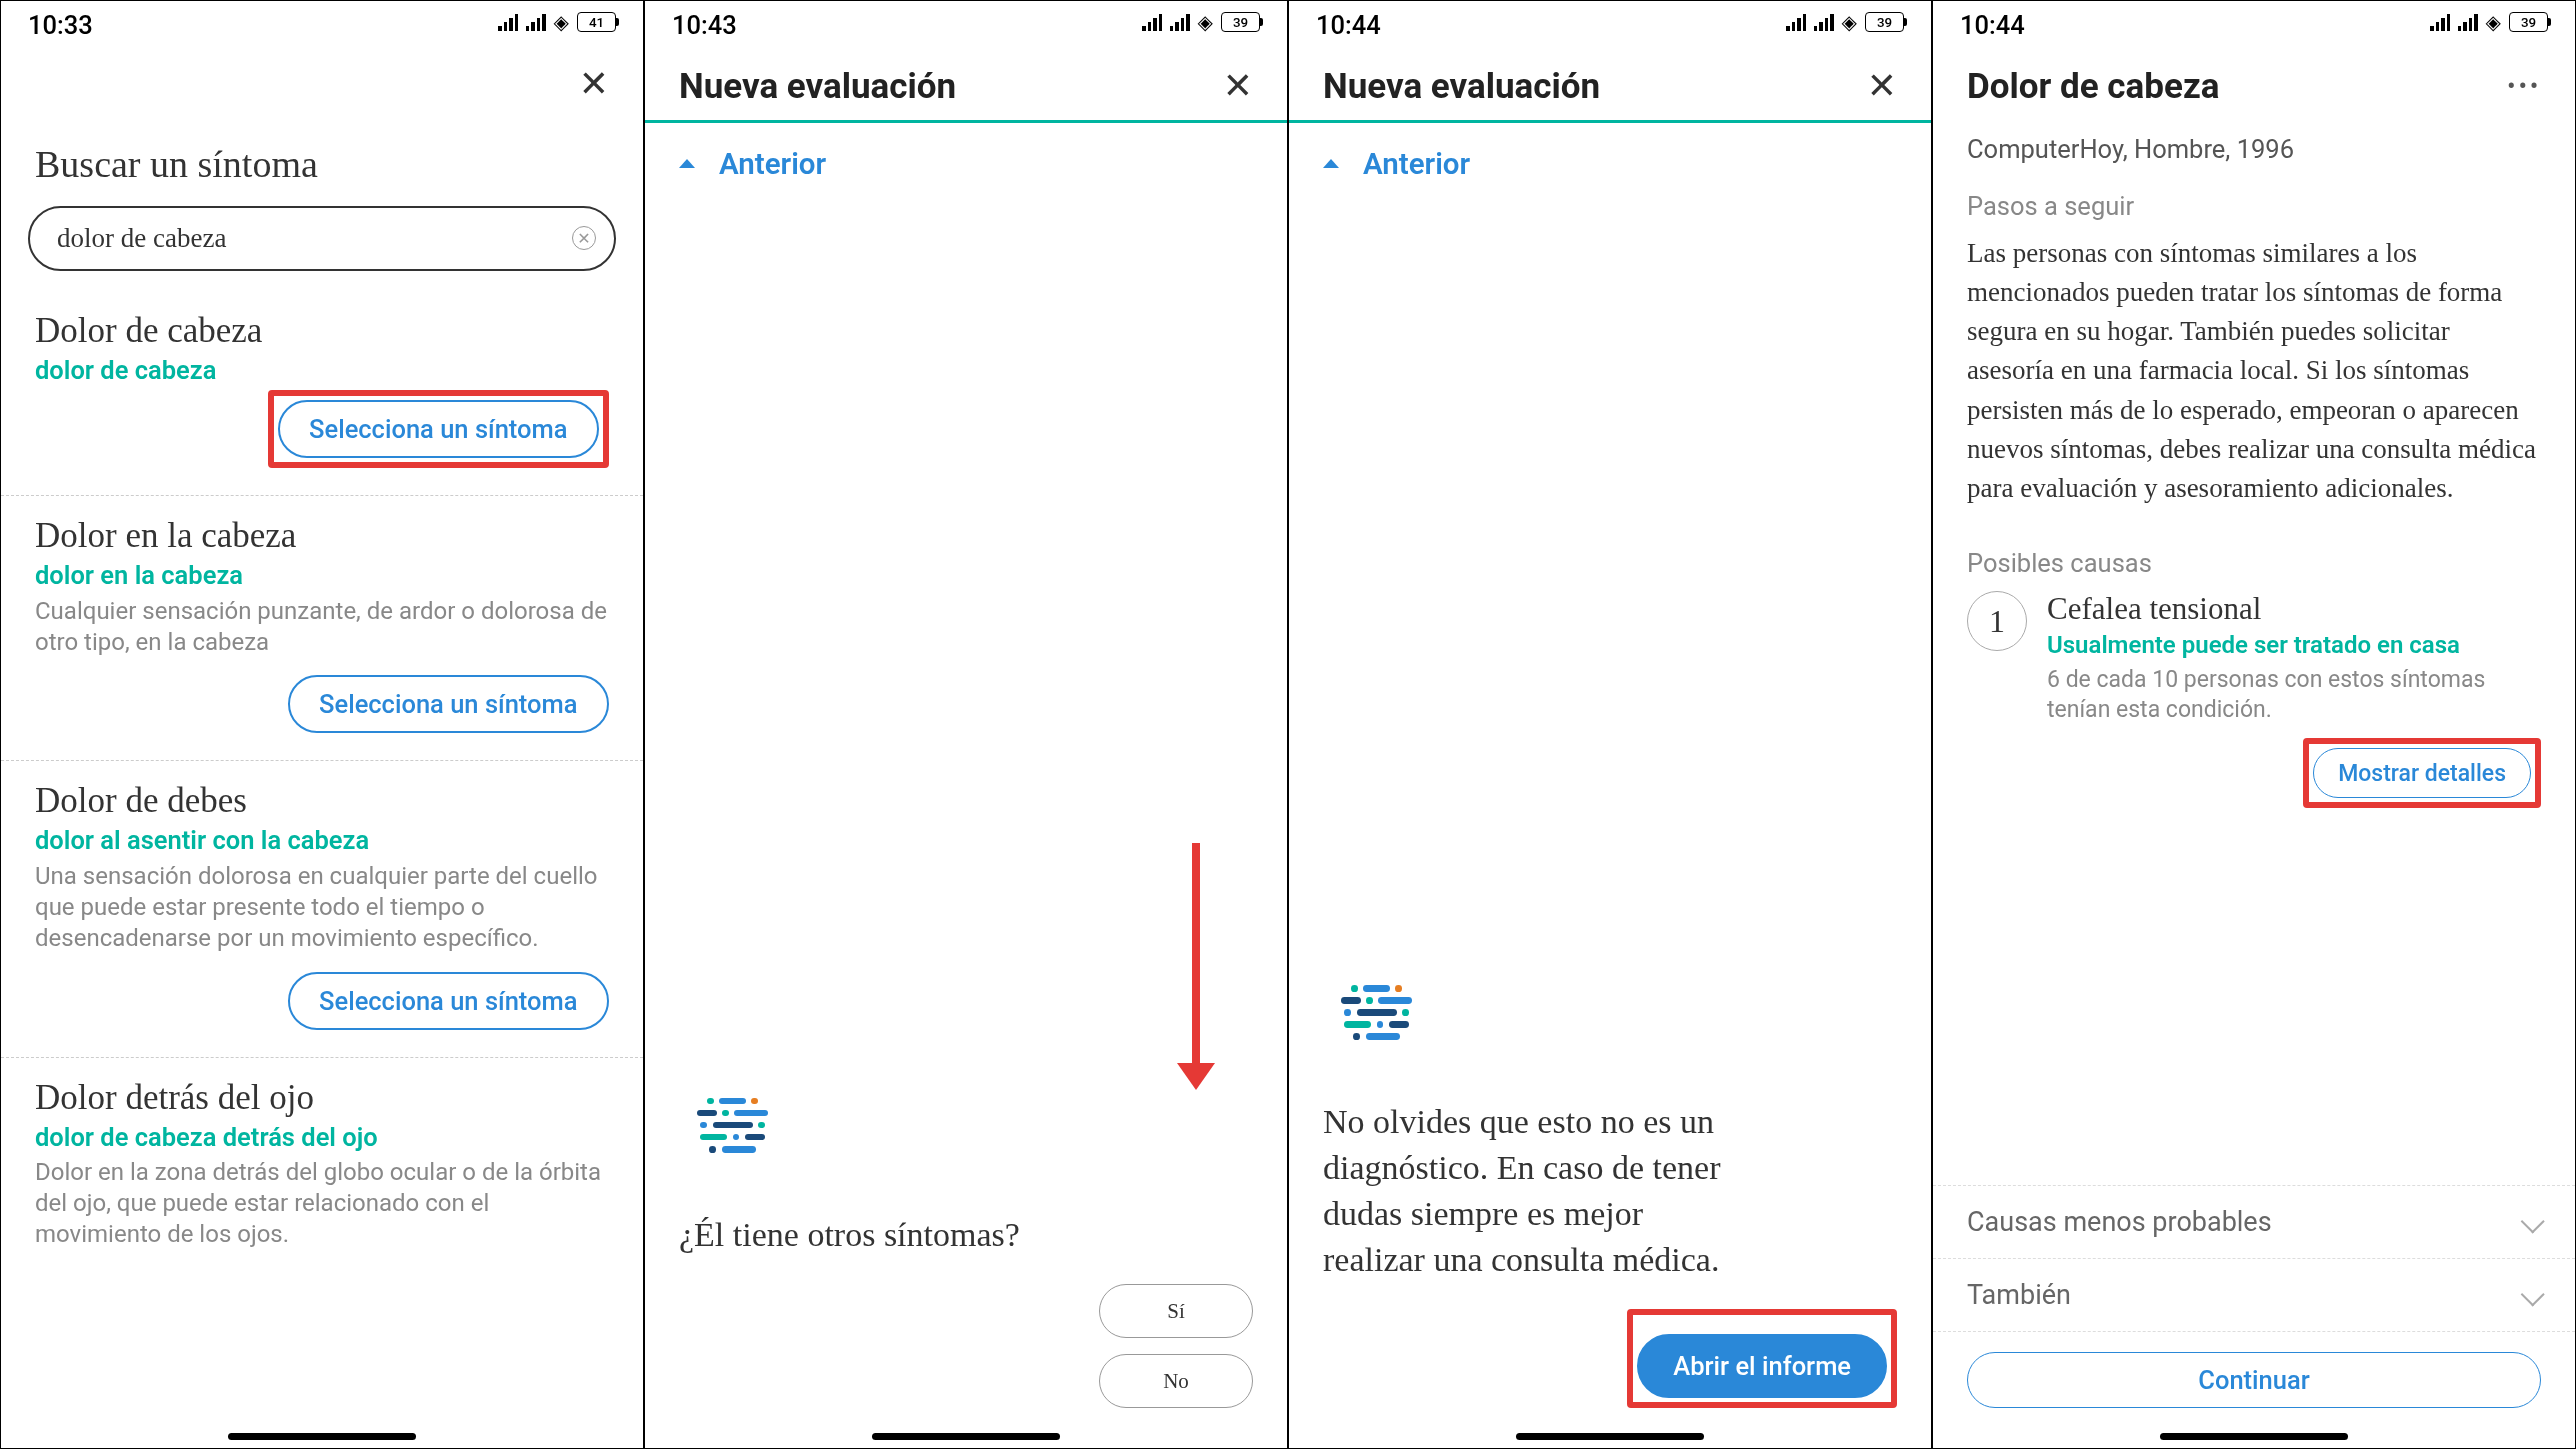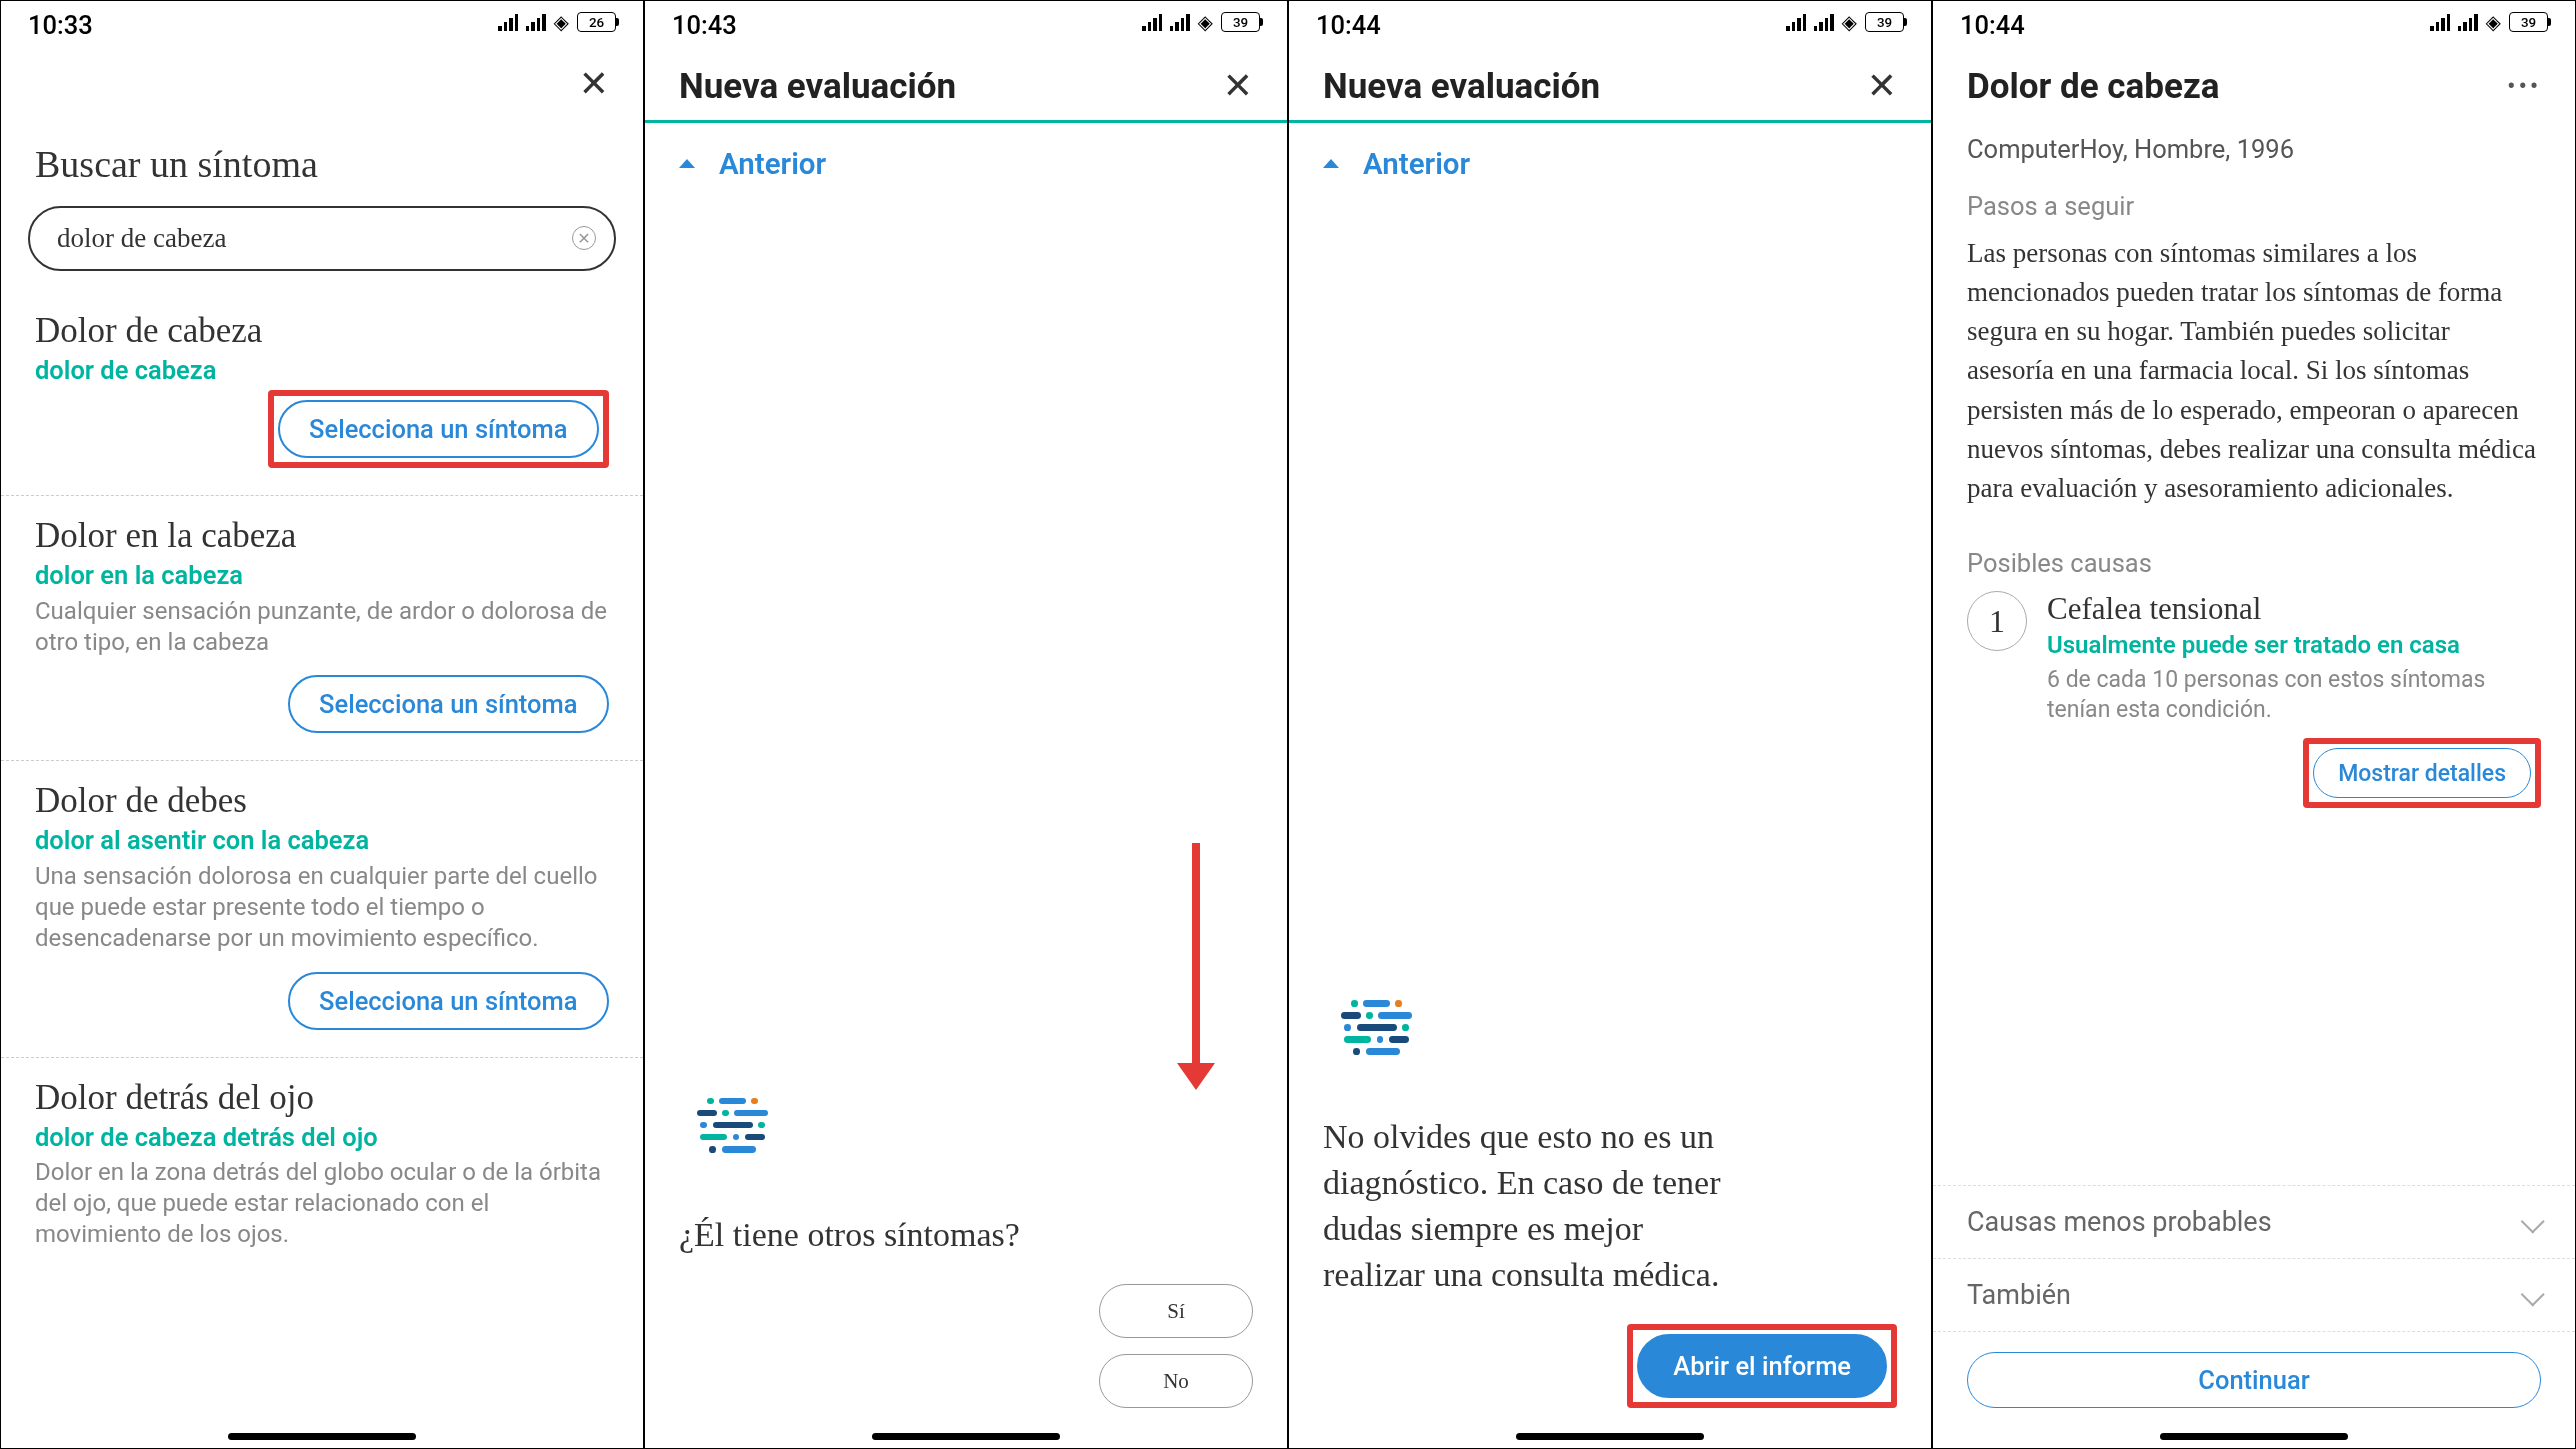--- a/index.html
+++ b/index.html
@@ -168,20 +168,21 @@
   border-radius: 40px;
   padding: 12px 29.5px;
   font-size: 25.5px;
   font-weight: 500;
   cursor: pointer;
   float: right;
 }
 .pill-btn.solid {
   background: #2a88d8;
   color: #fff;
+  margin-top: 15px;
 }
 .pill-btn.full {
   display: block;
   text-align: center;
   float: none;
 }
 .red-box {
   border: 6.7px solid #e53935;
   border-radius: 4px;
   display: inline-block;
@@ -359,21 +360,21 @@
           <span class="bar bar3"></span>
           <span class="bar bar4"></span>
         </span>
       <span class="signal-bars">
           <span class="bar bar1"></span>
           <span class="bar bar2"></span>
           <span class="bar bar3"></span>
           <span class="bar bar4"></span>
         </span>
       <span class="wifi-icon">◈</span>
-      <span class="battery-box">26</span>
+      <span class="battery-box">41</span>
     </div>
   </div>
   <div class="header-row">
     <span></span>
     <span class="close-btn">✕</span>
   </div>
   <div class="section-title">Buscar un síntoma</div>
   <div class="search-wrap">
     <div class="search-box">
       <input class="search-input" value="dolor de cabeza" style="">

